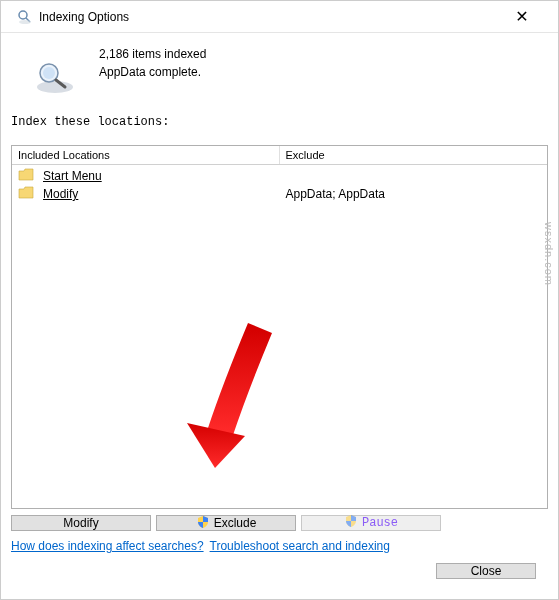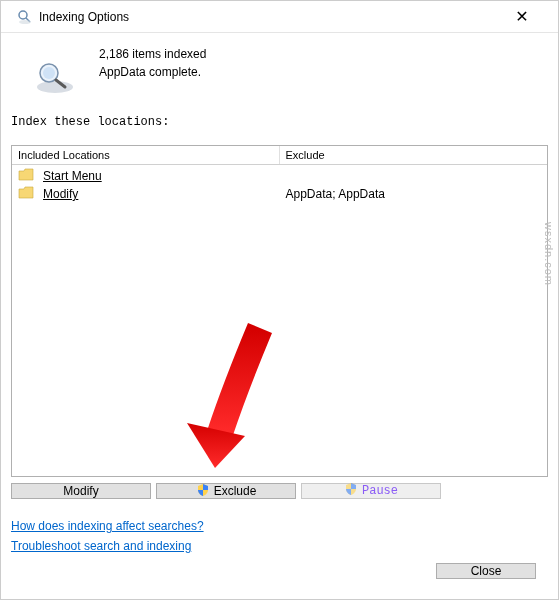--- a/index.html
+++ b/index.html
@@ -114,23 +114,23 @@
       font-size: 12px;
       cursor: pointer;
       padding: 0 8px;
     }
     .btn.modify { width: 140px; }
     .btn.advanced { width: 140px; }
     .btn.pause { width: 140px; color: #8b5cf6; background: #efefef; border-color: #c8c8c8; font-family: Liberation Mono, monospace; }
     .btn.pause .shield { opacity: 0.6; }
 
     .links {
-      margin-top: 20px;
-      display: flex;
-      flex-direction: column;
+      margin-top: 8px;
+      display: flex;
+      flex-direction: row;
       gap: 6px;
       text-align: right;
     }
     .links a {
       color: #0066cc;
       text-decoration: underline;
       cursor: pointer;
       width: fit-content;
     }
 

